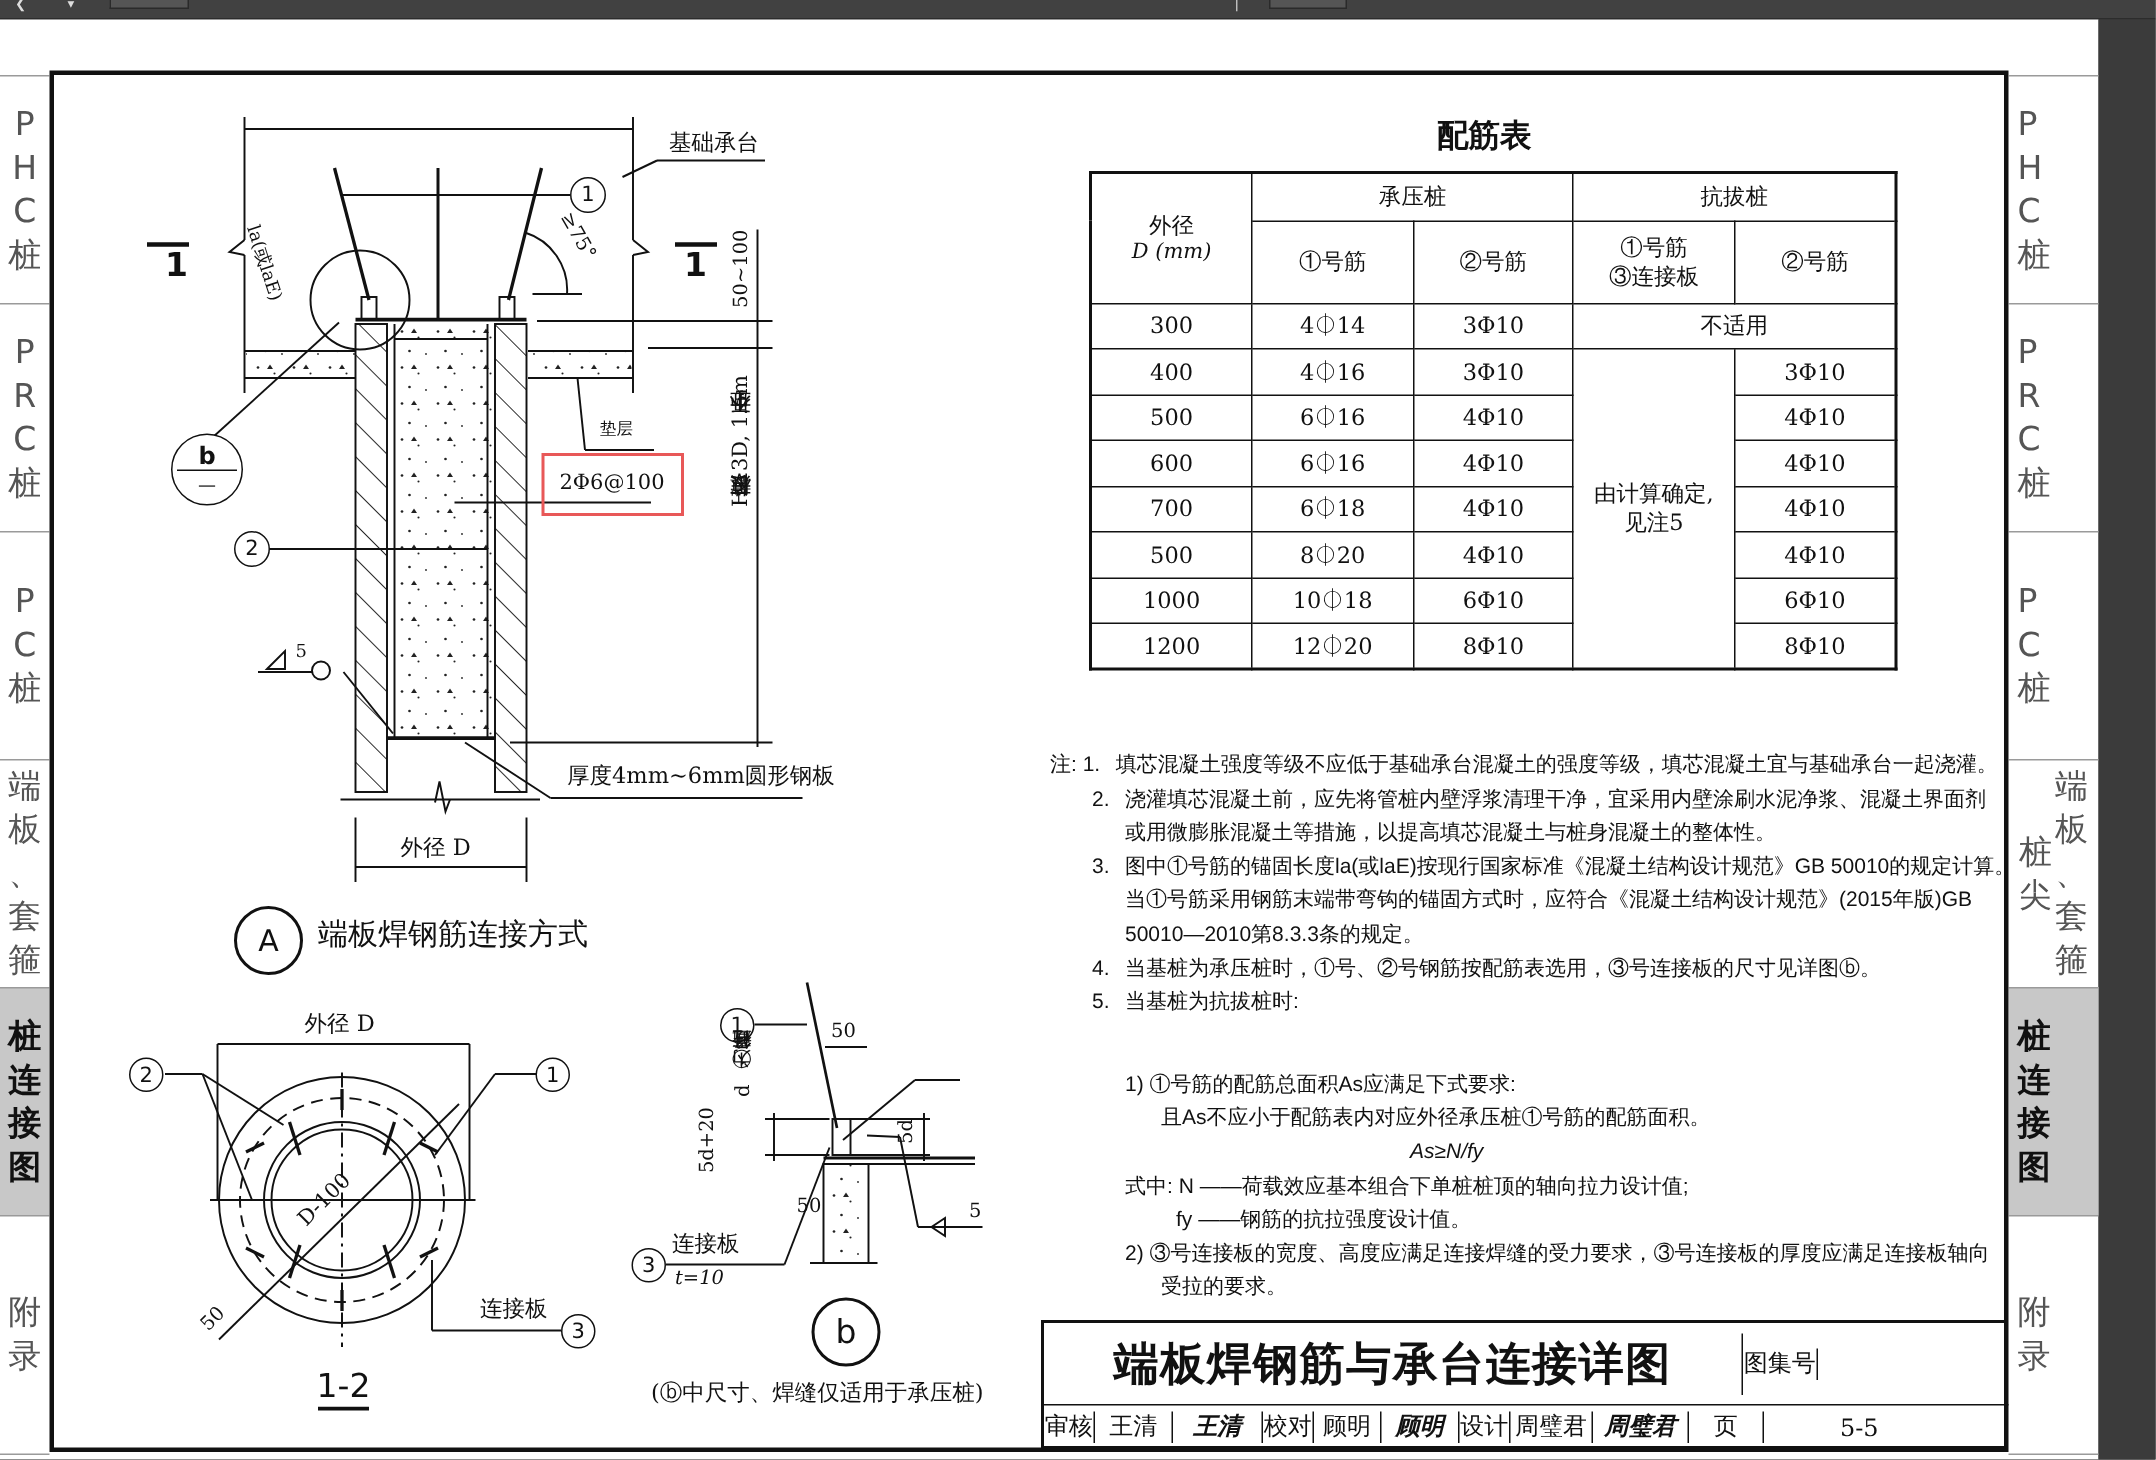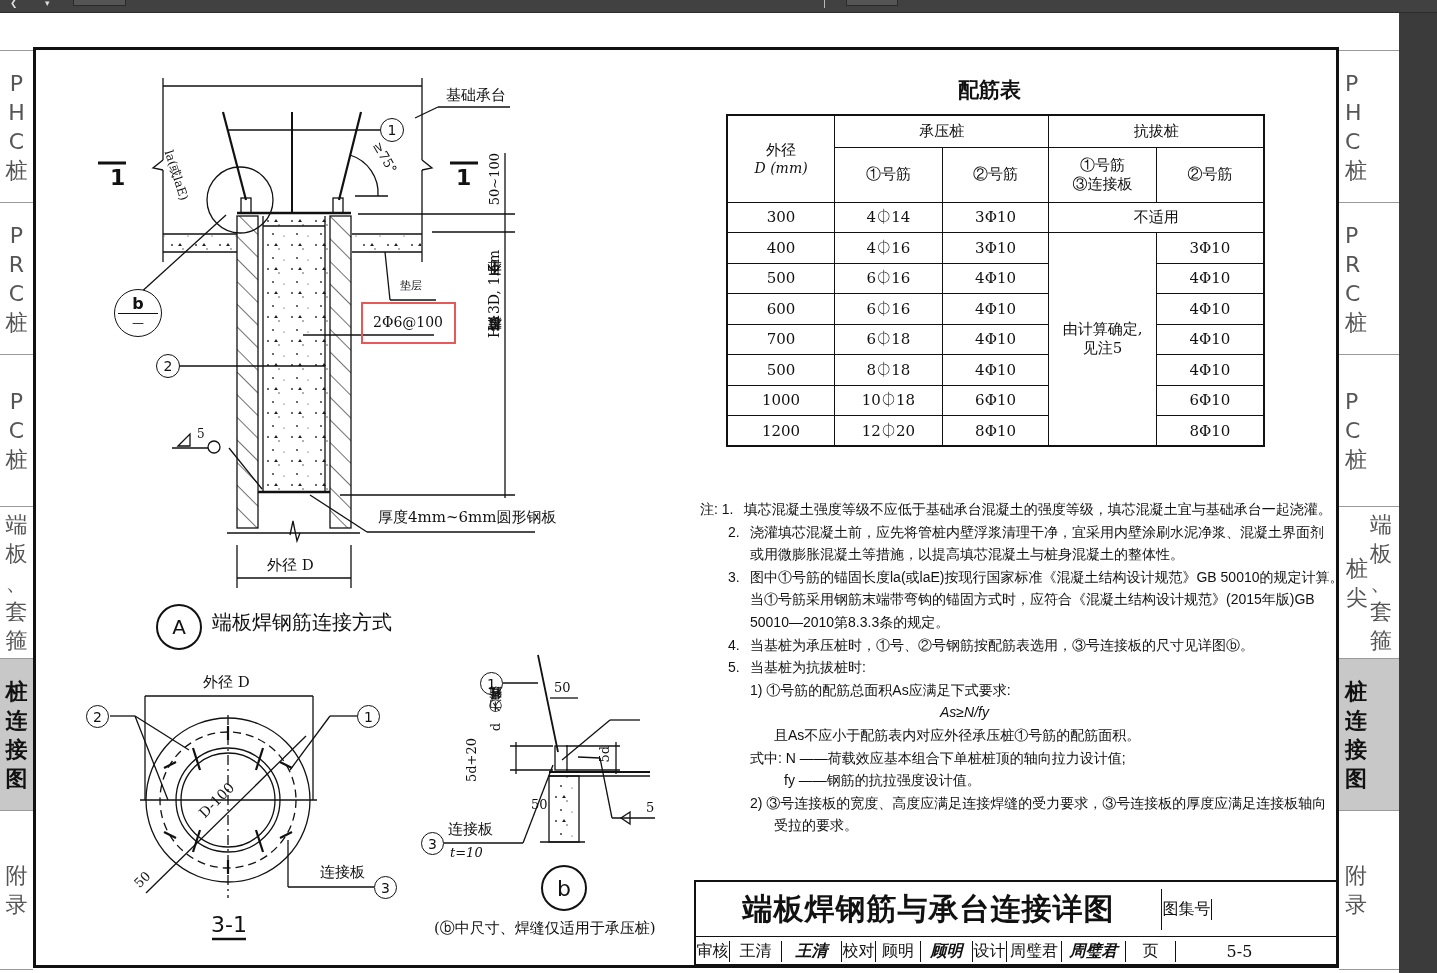--- a/index.html
+++ b/index.html
@@ -313,21 +313,21 @@
   </div>
 <div class="circle-label" style="left:357px;top:705px;width:23px;height:23px;font-size:14px;">
     <span>1</span>
   </div>
 <div class="dtext" style="left:195px;top:792px;font-size:14px;transform:rotate(-45deg);">D-100</div>
 <div class="dtext" style="left:134px;top:872px;font-size:13px;transform:rotate(-45deg);">50</div>
 <div class="dtext" style="left:320px;top:863px;font-size:15px;">连接板</div>
 <div class="circle-label" style="left:374px;top:876px;width:23px;height:23px;font-size:14px;">
     <span>3</span>
   </div>
-<div class="dtext" style="left:211px;top:912px;font-size:22px;font-family:'DejaVu Sans',sans-serif;">3-1</div>
+<div class="dtext" style="left:211px;top:912px;font-size:22px;font-family:'DejaVu Sans',sans-serif;">1-2</div>
 
 <div class="circle-label" style="left:480px;top:672px;width:23px;height:23px;font-size:14px;">
     <span>1</span>
   </div>
 <div class="dtext" style="left:554px;top:680px;font-size:13px;">50</div>
 <div class="dtext vtext" style="left:464px;top:738px;font-size:13px;">5d+20</div>
 <div class="dtext vtext" style="left:487px;top:710px;font-size:13px;">d为①号筋直径</div>
 <div class="dtext vtext" style="left:597px;top:746px;font-size:13px;">5d</div>
 <div class="dtext" style="left:531px;top:797px;font-size:13px;">50</div>
 <div class="dtext" style="left:646px;top:800px;font-size:13px;">5</div>
@@ -397,21 +397,21 @@
     <td>4Φ10</td>
   </tr>
   <tr>
     <td>700</td>
     <td>6⏀18</td>
     <td>4Φ10</td>
     <td>4Φ10</td>
   </tr>
   <tr>
     <td>500</td>
-    <td>8⏀18</td>
+    <td>8⏀20</td>
     <td>4Φ10</td>
     <td>4Φ10</td>
   </tr>
   <tr>
     <td>1000</td>
     <td>10⏀18</td>
     <td>6Φ10</td>
     <td>6Φ10</td>
   </tr>
   <tr>
@@ -425,23 +425,23 @@
 
 <div class="notes">
   <div class="line"><span>注:</span> <span style="display:inline-block;width:22px;">1.</span><span>填芯混凝土强度等级不应低于基础承台混凝土的强度等级，填芯混凝土宜与基础承台一起浇灌。</span></div>
   <div class="line" style="padding-left:28px;"><span style="display:inline-block;width:22px;">2.</span><span>浇灌填芯混凝土前，应先将管桩内壁浮浆清理干净，宜采用内壁涂刷水泥净浆、混凝土界面剂</span></div>
   <div class="line" style="padding-left:50px;"><span>或用微膨胀混凝土等措施，以提高填芯混凝土与桩身混凝土的整体性。</span></div>
   <div class="line" style="padding-left:28px;"><span style="display:inline-block;width:22px;">3.</span><span>图中①号筋的锚固长度la(或laE)按现行国家标准《混凝土结构设计规范》GB 50010的规定计算。</span></div>
   <div class="line" style="padding-left:50px;"><span>当①号筋采用钢筋末端带弯钩的锚固方式时，应符合《混凝土结构设计规范》(2015年版)GB</span></div>
   <div class="line" style="padding-left:50px;"><span>50010—2010第8.3.3条的规定。</span></div>
   <div class="line" style="padding-left:28px;"><span style="display:inline-block;width:22px;">4.</span><span>当基桩为承压桩时，①号、②号钢筋按配筋表选用，③号连接板的尺寸见详图ⓑ。</span></div>
   <div class="line" style="padding-left:28px;"><span style="display:inline-block;width:22px;">5.</span><span>当基桩为抗拔桩时:</span></div>
-  <div class="line" style="padding-left:50px;"><span>1) ①号筋的配筋总面积As应满足下式要求:</span></div>
+  <div class="line" style="padding-left:50px;margin-top:32px;"><span>1) ①号筋的配筋总面积As应满足下式要求:</span></div>
+  <div class="line" style="padding-left:74px;"><span>且As不应小于配筋表内对应外径承压桩①号筋的配筋面积。</span></div>
   <div class="line" style="padding-left:240px;font-style:italic;"><span>As≥N/fy</span></div>
-  <div class="line" style="padding-left:74px;"><span>且As不应小于配筋表内对应外径承压桩①号筋的配筋面积。</span></div>
   <div class="line" style="padding-left:50px;"><span>式中: N  ——荷载效应基本组合下单桩桩顶的轴向拉力设计值;</span></div>
   <div class="line" style="padding-left:84px;"><span>fy  ——钢筋的抗拉强度设计值。</span></div>
   <div class="line" style="padding-left:50px;"><span>2) ③号连接板的宽度、高度应满足连接焊缝的受力要求，③号连接板的厚度应满足连接板轴向</span></div>
   <div class="line" style="padding-left:74px;"><span>受拉的要求。</span></div>
 </div>
 
 <div class="title-block">
   <div class="tb-row" style="top:0;height:55px;border-bottom:1.5px solid #111;width:643px;">
     <div class="tb-cell tb-main-title" style="width:466px;">端板焊钢筋与承台连接详图</div>
     <div class="tb-cell" style="width:50px;">图集号</div>

